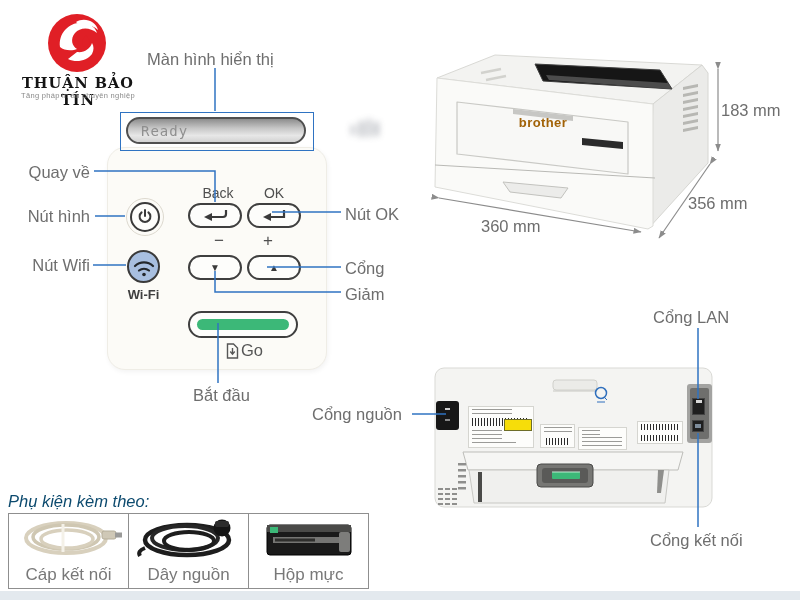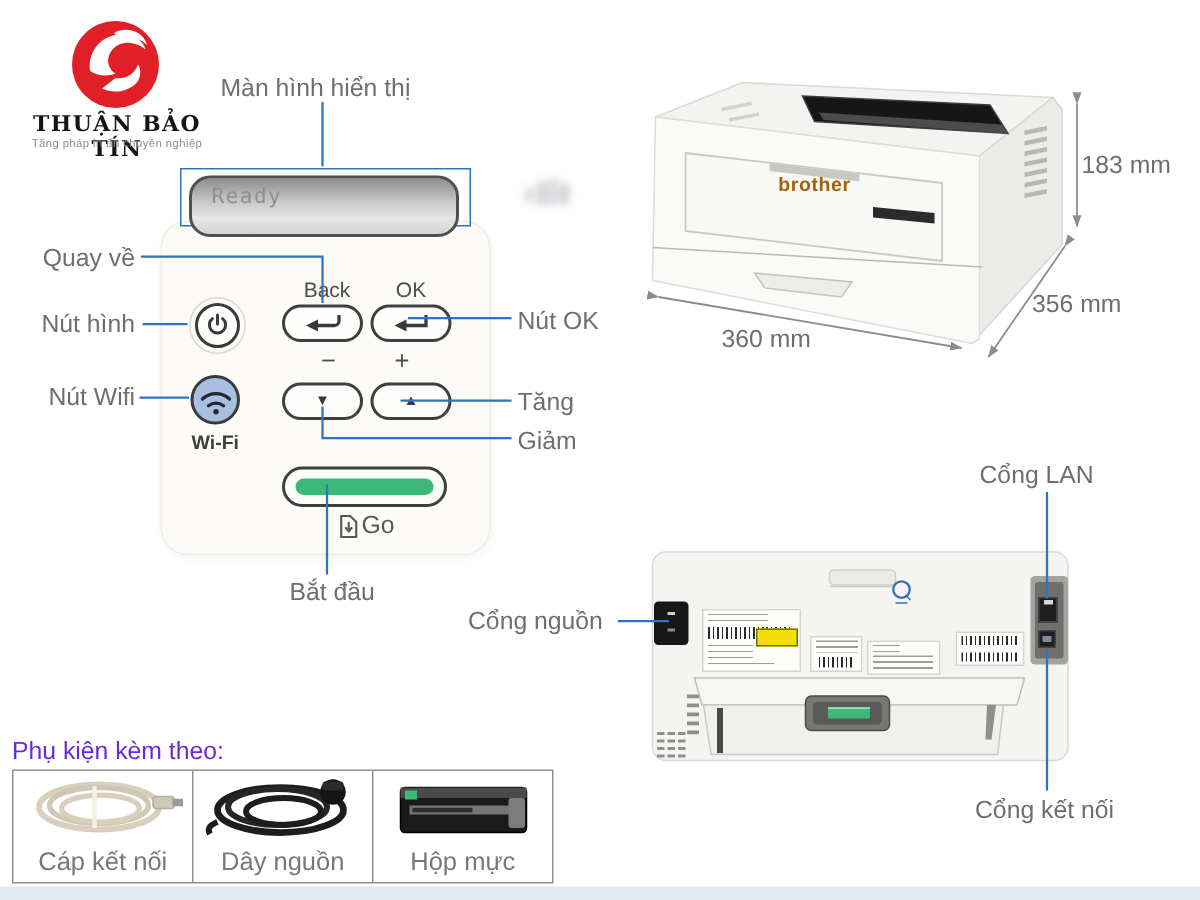--- a/index.html
+++ b/index.html
@@ -12,21 +12,21 @@
   .brand-name{position:absolute;left:8px;top:74px;width:140px;text-align:center;
               font-family:"DejaVu Serif","Liberation Serif",serif;
               font-weight:bold;font-size:14.5px;letter-spacing:1px;color:#141414;}
   .brand-tag{position:absolute;left:8px;top:91px;width:140px;text-align:center;
              font-size:7.5px;color:#8a8a8a;letter-spacing:.3px;}
   
   .panel{position:absolute;left:107px;top:147px;width:218px;height:221px;background:#fcfbf7;
          border:1px solid #efede6;border-radius:18px;box-shadow:1px 2px 5px rgba(0,0,0,.05);}
   .disp-box{position:absolute;left:120px;top:112px;width:192px;height:37px;
             border:1.5px solid #2f73c2;background:transparent;}
-  .disp{position:absolute;left:126px;top:117px;width:180px;height:41px;border-radius:14px;
+  .disp{position:absolute;left:126px;top:117px;width:180px;height:27px;border-radius:14px;
         border:2px solid #4f4f4f;
         background:linear-gradient(180deg,#8d8d8d 0%,#c6c6c6 40%,#e7e7e7 72%,#d2d2d2 100%);
         box-sizing:border-box;}
   .disp span{position:absolute;left:13px;top:4px;font-family:"DejaVu Sans Mono",monospace;
              font-size:14px;letter-spacing:1px;color:#8f8f8f;}
   .pill{position:absolute;width:54px;height:25px;border:2px solid #3f3f3f;border-radius:13px;
         background:#fdfdfb;box-sizing:border-box;display:flex;align-items:center;justify-content:center;}
   .btn-lab{position:absolute;font-size:14px;color:#4f4f4f;text-align:center;}
   .tri{font-size:10px;color:#3a3a3a;line-height:1;}
   .ring{position:absolute;left:126px;top:198px;width:38px;height:38px;border-radius:50%;
@@ -138,21 +138,21 @@
       <path d="M4.3 8.5 L6.5 11.2 L8.7 8.5" fill="none" stroke="#565656" stroke-width="1.4"></path>
     </svg>
   </div>
   <div class="go-lab">Go</div>
 
   <div class="lbl" style="left:147px;top:50px;">Màn hình hiển thị</div>
   <div class="lbl r" style="left:10px;top:163px;width:80px;">Quay về</div>
   <div class="lbl r" style="left:5px;top:207px;width:85px;">Nút hình</div>
   <div class="lbl r" style="left:5px;top:256px;width:85px;">Nút Wifi</div>
   <div class="lbl" style="left:345px;top:205px;">Nút OK</div>
-  <div class="lbl" style="left:345px;top:259px;">Tăng</div>
+  <div class="lbl" style="left:345px;top:259px;">Cổng</div>
   <div class="lbl" style="left:345px;top:285px;">Giảm</div>
   <div class="lbl" style="left:193px;top:386px;">Bắt đầu</div>
   <div class="lbl" style="left:653px;top:308px;">Cổng LAN</div>
   <div class="lbl" style="left:312px;top:405px;">Cổng nguồn</div>
   <div class="lbl" style="left:650px;top:531px;">Cổng kết nối</div>
 
   <div class="wm">
     <i style="left:2px;top:8px;width:4px;height:10px;"></i>
     <i style="left:10px;top:4px;width:5px;height:16px;"></i>
     <i style="left:18px;top:2px;width:4px;height:18px;"></i>
@@ -295,21 +295,21 @@
       <path d="M272,212 H341"></path>
       <path d="M267,267 H341"></path>
       <path d="M215,271 V292 H341"></path>
       <path d="M218,323 V383"></path>
       <path d="M698,328 V399"></path>
       <path d="M698,433 V527"></path>
       <path d="M412,414 H446"></path>
     </g>
   </svg>
 
-  <div class="lbl" style="left:8px;top:492px;color:#6d28d9;">Phụ kiện kèm theo:</div>
+  <div class="lbl" style="left:8px;top:492px;color:#0c4a6e;font-style:italic;">Phụ kiện kèm theo:</div>
   <div class="acc-table">
     <div class="acc-cell">
       <svg width="118" height="46" viewBox="0 0 118 46" style="margin-top:2px;">
         <ellipse cx="57" cy="22" rx="40" ry="15" fill="none" stroke="#d8d0bd" stroke-width="4"></ellipse>
         <ellipse cx="57" cy="21" rx="33" ry="12" fill="none" stroke="#cfc7b2" stroke-width="3.5"></ellipse>
         <ellipse cx="58" cy="23" rx="26" ry="9" fill="none" stroke="#d8d0bd" stroke-width="3.5"></ellipse>
         <rect x="93" y="15" width="14" height="8" rx="2" fill="#cfc8b6" stroke="#b5ae9a"></rect>
         <rect x="106" y="16.5" width="7" height="5" fill="#9a9a98"></rect>
         <path d="M54,8 v28" stroke="#f4f1e8" stroke-width="3"></path>
       </svg>

